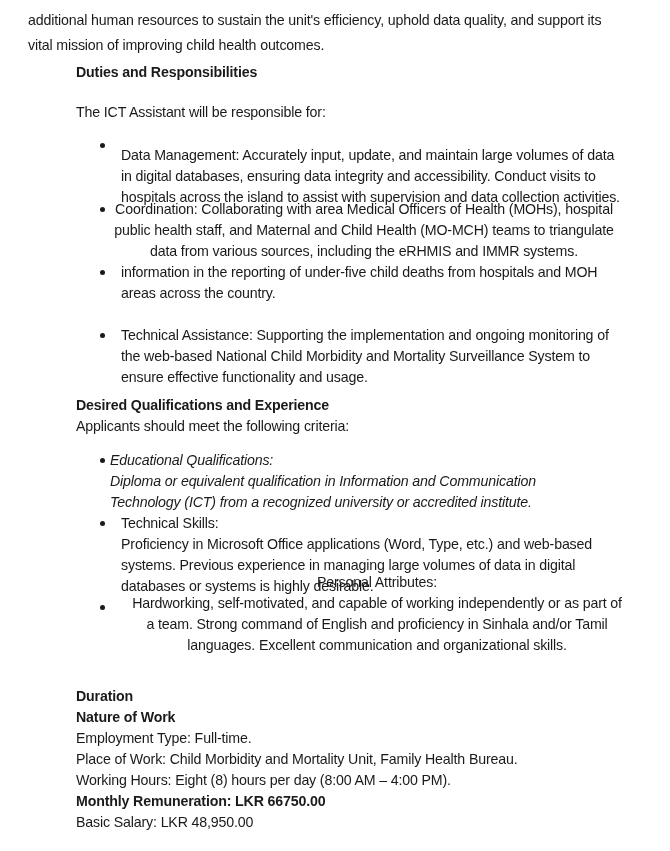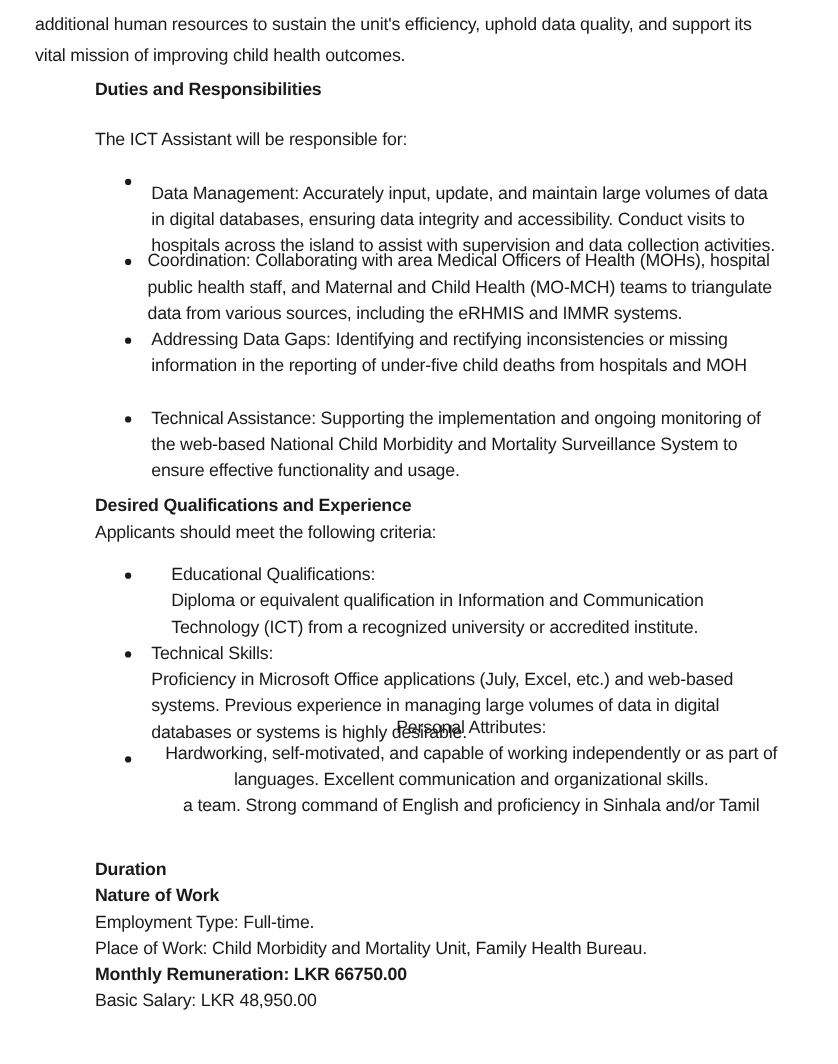--- a/index.html
+++ b/index.html
@@ -31,75 +31,76 @@
   <div>
     <span class="bullet-dot" style="left:100px; top:143px;"></span>
     <div class="para" style="left:121px; top:135px; width:512px; line-height:21px;margin-top:10px;">
       <span class="line">Data Management: Accurately input, update, and maintain large volumes of data</span>
       <span class="line">in digital databases, ensuring data integrity and accessibility. Conduct visits to</span>
       <span class="line">hospitals across the island to assist with supervision and data collection activities.</span>
     </div>
   </div>
   <div>
     <span class="bullet-dot" style="left:100px; top:207px;"></span>
-    <div class="para" style="left:118px; top:199px; width:512px; line-height:21px;">
+    <div class="para" style="left:108px; top:199px; width:512px; line-height:21px;text-align:center;">
       <span class="line">Coordination: Collaborating with area Medical Officers of Health (MOHs), hospital</span>
       <span class="line">public health staff, and Maternal and Child Health (MO-MCH) teams to triangulate</span>
       <span class="line">data from various sources, including the eRHMIS and IMMR systems.</span>
     </div>
   </div>
   <div>
     <span class="bullet-dot" style="left:100px; top:270px;"></span>
     <div class="para" style="left:121px; top:262px; width:512px; line-height:21px;">
-      <span class="line">Addressing Data Gaps: Identifying and rectifying inconsistencies or missing</span>
       <span class="line">information in the reporting of under-five child deaths from hospitals and MOH</span>
+      <span class="line">areas across the country.</span>
     </div>
   </div>
   <div>
     <span class="bullet-dot" style="left:100px; top:333px;"></span>
     <div class="para" style="left:121px; top:325px; width:512px; line-height:21px;">
       <span class="line">Technical Assistance: Supporting the implementation and ongoing monitoring of</span>
       <span class="line">the web-based National Child Morbidity and Mortality Surveillance System to</span>
       <span class="line">ensure effective functionality and usage.</span>
     </div>
   </div>
 </div>
 
 <div class="abs bold" style="left:76px; top:397px;">Desired Qualifications and Experience</div>
 <div class="abs" style="left:76px; top:418px;">Applicants should meet the following criteria:</div>
 
 <div>
   <div>
     <span class="bullet-dot" style="left:100px; top:458px;"></span>
-    <div class="para" style="left:137px; top:450px; width:512px; line-height:21px;">
+    <div class="para" style="left:110px; top:450px; width:512px; line-height:21px;font-style:italic;">
       <span class="line">Educational Qualifications:</span>
       <span class="line">Diploma or equivalent qualification in Information and Communication</span>
       <span class="line">Technology (ICT) from a recognized university or accredited institute.</span>
     </div>
   </div>
   <div>
     <span class="bullet-dot" style="left:100px; top:521px;"></span>
     <div class="para" style="left:121px; top:513px; width:512px; line-height:21px;">
       <span class="line">Technical Skills:</span>
-      <span class="line">Proficiency in Microsoft Office applications (July, Excel, etc.) and web-based</span>
+      <span class="line">Proficiency in Microsoft Office applications (Word, Type, etc.) and web-based</span>
       <span class="line">systems. Previous experience in managing large volumes of data in digital</span>
       <span class="line">databases or systems is highly desirable.</span>
     </div>
   </div>
   <div>
     <span class="bullet-dot" style="left:100px; top:605px;"></span>
     <div class="para" style="left:121px; top:572px; width:512px; line-height:21px;text-align:center;">
       <span class="line">Personal Attributes:</span>
       <span class="line">Hardworking, self-motivated, and capable of working independently or as part of</span>
+      <span class="line">a team. Strong command of English and proficiency in Sinhala and/or Tamil</span>
       <span class="line">languages. Excellent communication and organizational skills.</span>
-      <span class="line">a team. Strong command of English and proficiency in Sinhala and/or Tamil</span>
     </div>
   </div>
 </div>
 
 <div class="para" style="left:76px; top:686px; line-height:21px;">
   <span class="line bold">Duration</span>
   <span class="line bold">Nature of Work</span>
   <span class="line">Employment Type: Full-time.</span>
   <span class="line">Place of Work: Child Morbidity and Mortality Unit, Family Health Bureau.</span>
+  <span class="line">Working Hours: Eight (8) hours per day (8:00 AM – 4:00 PM).</span>
   <span class="line bold">Monthly Remuneration: LKR 66750.00</span>
   <span class="line">Basic Salary: LKR 48,950.00</span>
 </div>
 
 </body></html>

